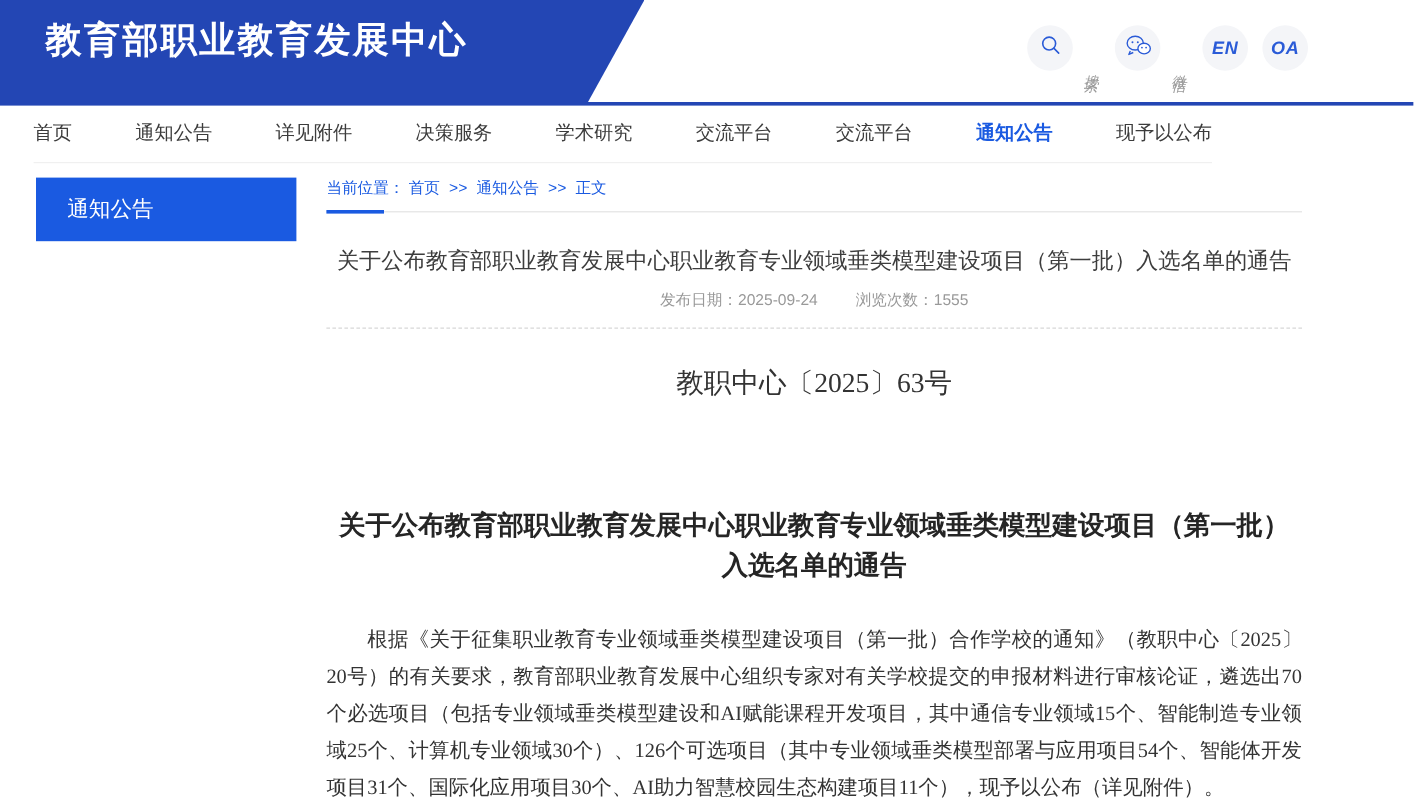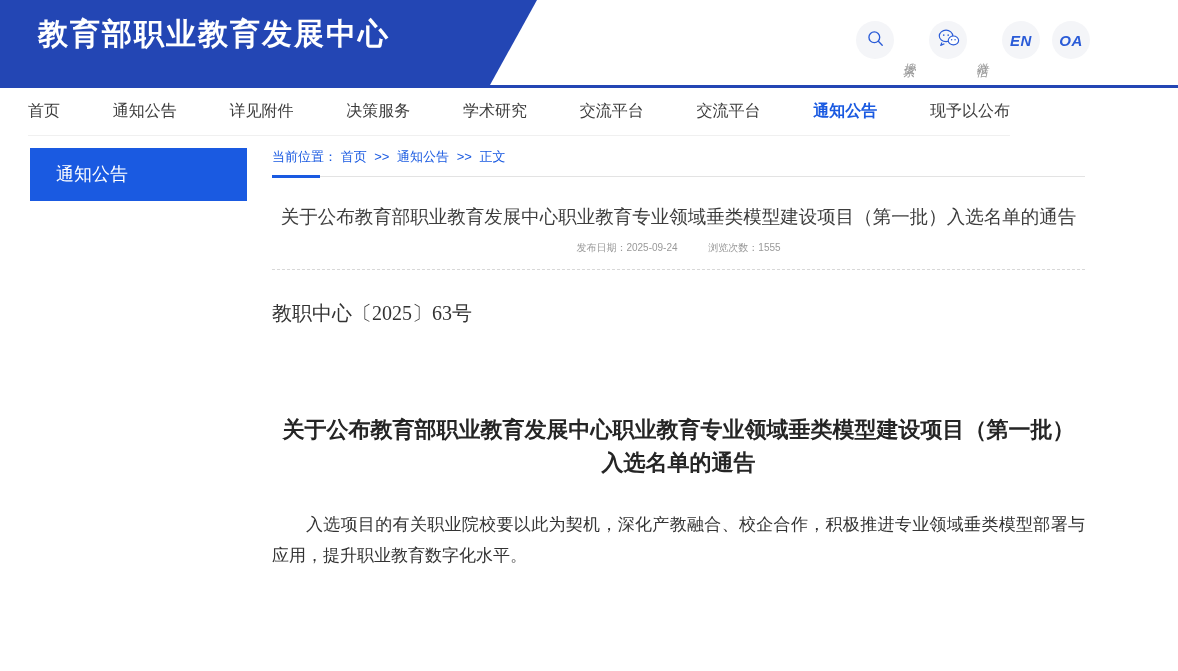--- a/index.html
+++ b/index.html
@@ -38,25 +38,25 @@
   .main { position:absolute; left:272px; top:12px; width:813px; }
 
   .crumb { font-size:13px; color:#1a5ae1; }
   .crumb a { color:#1a5ae1; text-decoration:none; cursor:pointer; }
   .crumb .sep { margin:0 4px; }
   .crumb-rule { position:relative; margin-top:9px; height:3px; }
   .crumb-rule .gray { position:absolute; left:0; top:1px; width:100%; height:1px; background:#e3e3e3; }
   .crumb-rule .blue { position:absolute; left:0; top:0; width:48px; height:3px; background:#1a5ae1; }
 
   .art-title { margin-top:26px; text-align:center; font-size:18.5px; color:#3d3d3d; line-height:26px; }
-  .art-meta { margin-top:11px; text-align:center; font-size:10px; color:#999; }
+  .art-meta { margin-top:11px; text-align:center; font-size:13px; color:#999; }
   .art-meta .m { margin:0 14px; }
   .dashed { margin-top:14px; border-bottom:1px dashed #d8d8d8; }
 
-  .doc-num { margin-top:30px; text-align:left; font-size:20px; color:#333;
+  .doc-num { margin-top:30px; text-align:center; font-size:23px; color:#333;
              font-family:"Liberation Serif","DejaVu Serif",serif; }
 
   .heading { margin-top:86px; text-align:center; font-size:22px; font-weight:bold;
              color:#252525; line-height:33px; padding:0 6px; }
 
   .body-text { margin-top:30px; font-family:"Liberation Serif","DejaVu Serif",serif;
                font-size:17px; color:#333; line-height:31px; text-align:justify; }
   .body-text p { text-indent:2em; }
 </style>
 </head>
@@ -139,18 +139,19 @@
         </span>
       </div>
 
       <div class="dashed"></div>
 
       <div class="doc-num">教职中心〔2025〕63号</div>
 
       <div class="heading">关于公布教育部职业教育发展中心职业教育专业领域垂类模型建设项目（第一批）入选名单的通告</div>
 
       <div class="body-text">
+        <p>根据《关于征集职业教育专业领域垂类模型建设项目（第一批）合作学校的通知》（教职中心〔2025〕20号）的有关要求，教育部职业教育发展中心组织专家对有关学校提交的申报材料进行审核论证，遴选出70个必选项目（包括专业领域垂类模型建设和AI赋能课程开发项目，其中通信专业领域15个、智能制造专业领域25个、计算机专业领域30个）、126个可选项目（其中专业领域垂类模型部署与应用项目54个、智能体开发项目31个、国际化应用项目30个、AI助力智慧校园生态构建项目11个），现予以公布（详见附件）。</p>
         <p>入选项目的有关职业院校要以此为契机，深化产教融合、校企合作，积极推进专业领域垂类模型部署与应用，提升职业教育数字化水平。</p>
       </div>
     </div>
   </div>
 
 </div>
 
 </body></html>

